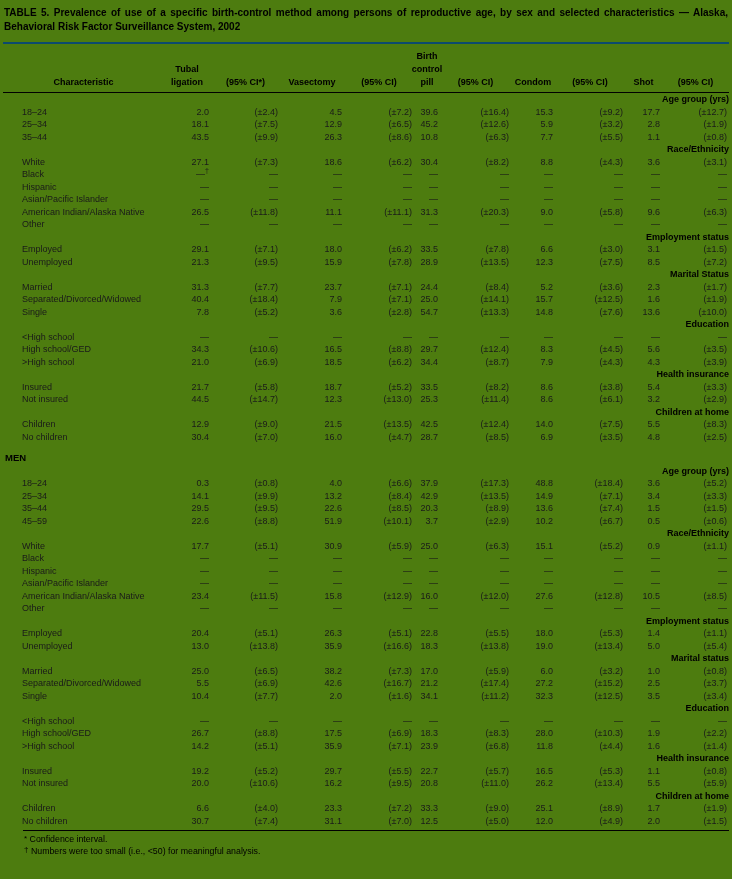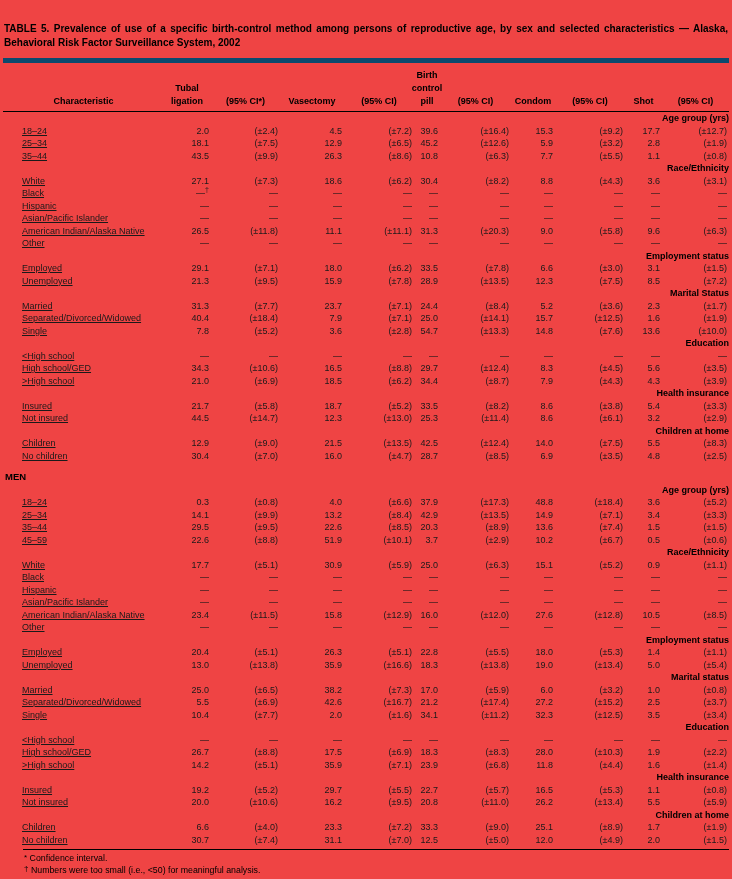--- a/index.html
+++ b/index.html
@@ -1,33 +1,33 @@
 <!DOCTYPE html>
 <html><head>
 <meta charset="utf-8">
 <style>
   * { margin: 0; padding: 0; box-sizing: border-box; }
   html, body { background: #ffffff; }
   body { width: 732px; }
   .page {
     width: 732px; height: 879px;
-    padding: 22px 3px 0 3px;
+    padding: 6px 3px 0 3px;
     font-family: "Liberation Sans", sans-serif;
     color: #161616;
-    background: #ef4444;
+    background: #4d7c0f;
     overflow: hidden;
   }
   .title {
     font-size: 10px; font-weight: bold; line-height: 13.5px;
     color: #000; text-align: justify;
     margin-bottom: 9px; padding: 0 1px;
   }
   table { width: 100%; border-collapse: collapse; table-layout: fixed; }
   thead th {
-    border-top: 5px solid #0c4a6e;
+    border-top: 2px solid #0c4a6e;
     border-bottom: 1px solid #000;
     vertical-align: bottom;
     font-size: 9px; font-weight: bold; line-height: 13px;
     padding: 6px 0 3px 0;
     color: #000;
   }
   .c0 { width: 160px; } .c1 { width: 48px; } .c2 { width: 69px; }
   .c3 { width: 64px; }  .c4 { width: 70px; } .c5 { width: 26px; }
   .c6 { width: 71px; }  .c7 { width: 44px; } .c8 { width: 70px; }
   .c9 { width: 37px; }  .c10 { width: 67px; }
@@ -36,21 +36,21 @@
     width: max-content; max-width: none;
     text-align: center; white-space: pre-line;
   }
   .hleft { text-align: center; white-space: pre-line; padding-left: 1px; }
   tbody td {
     font-size: 9px; line-height: 12.5px; height: 12.5px;
     padding: 0; white-space: nowrap; color: #1a1a1a;
     overflow: visible;
   }
   td.num { text-align: right; padding-right: 2px; }
-  td.lbl { padding-left: 19px; text-decoration: underline; }
+  td.lbl { padding-left: 19px; }
   tr.section td { font-weight: bold; font-size: 9.5px; padding-left: 2px; color: #000; }
   tr.group td { font-weight: bold; padding-left: 10px; color: #000; text-align: right; }
   tr.spacer td { height: 9px; }
   sup { font-size: 7px; line-height: 0; }
   .footnotes {
     border-top: 1px solid #000;
     margin-top: 3px; padding: 3px 1px 0 1px;
     font-size: 8.8px; line-height: 11.5px; color: #000; margin-left: 20px;
   }
   .fn-marker { display: inline-block; font-size: 8px; position: relative; top: -1.5px; }

